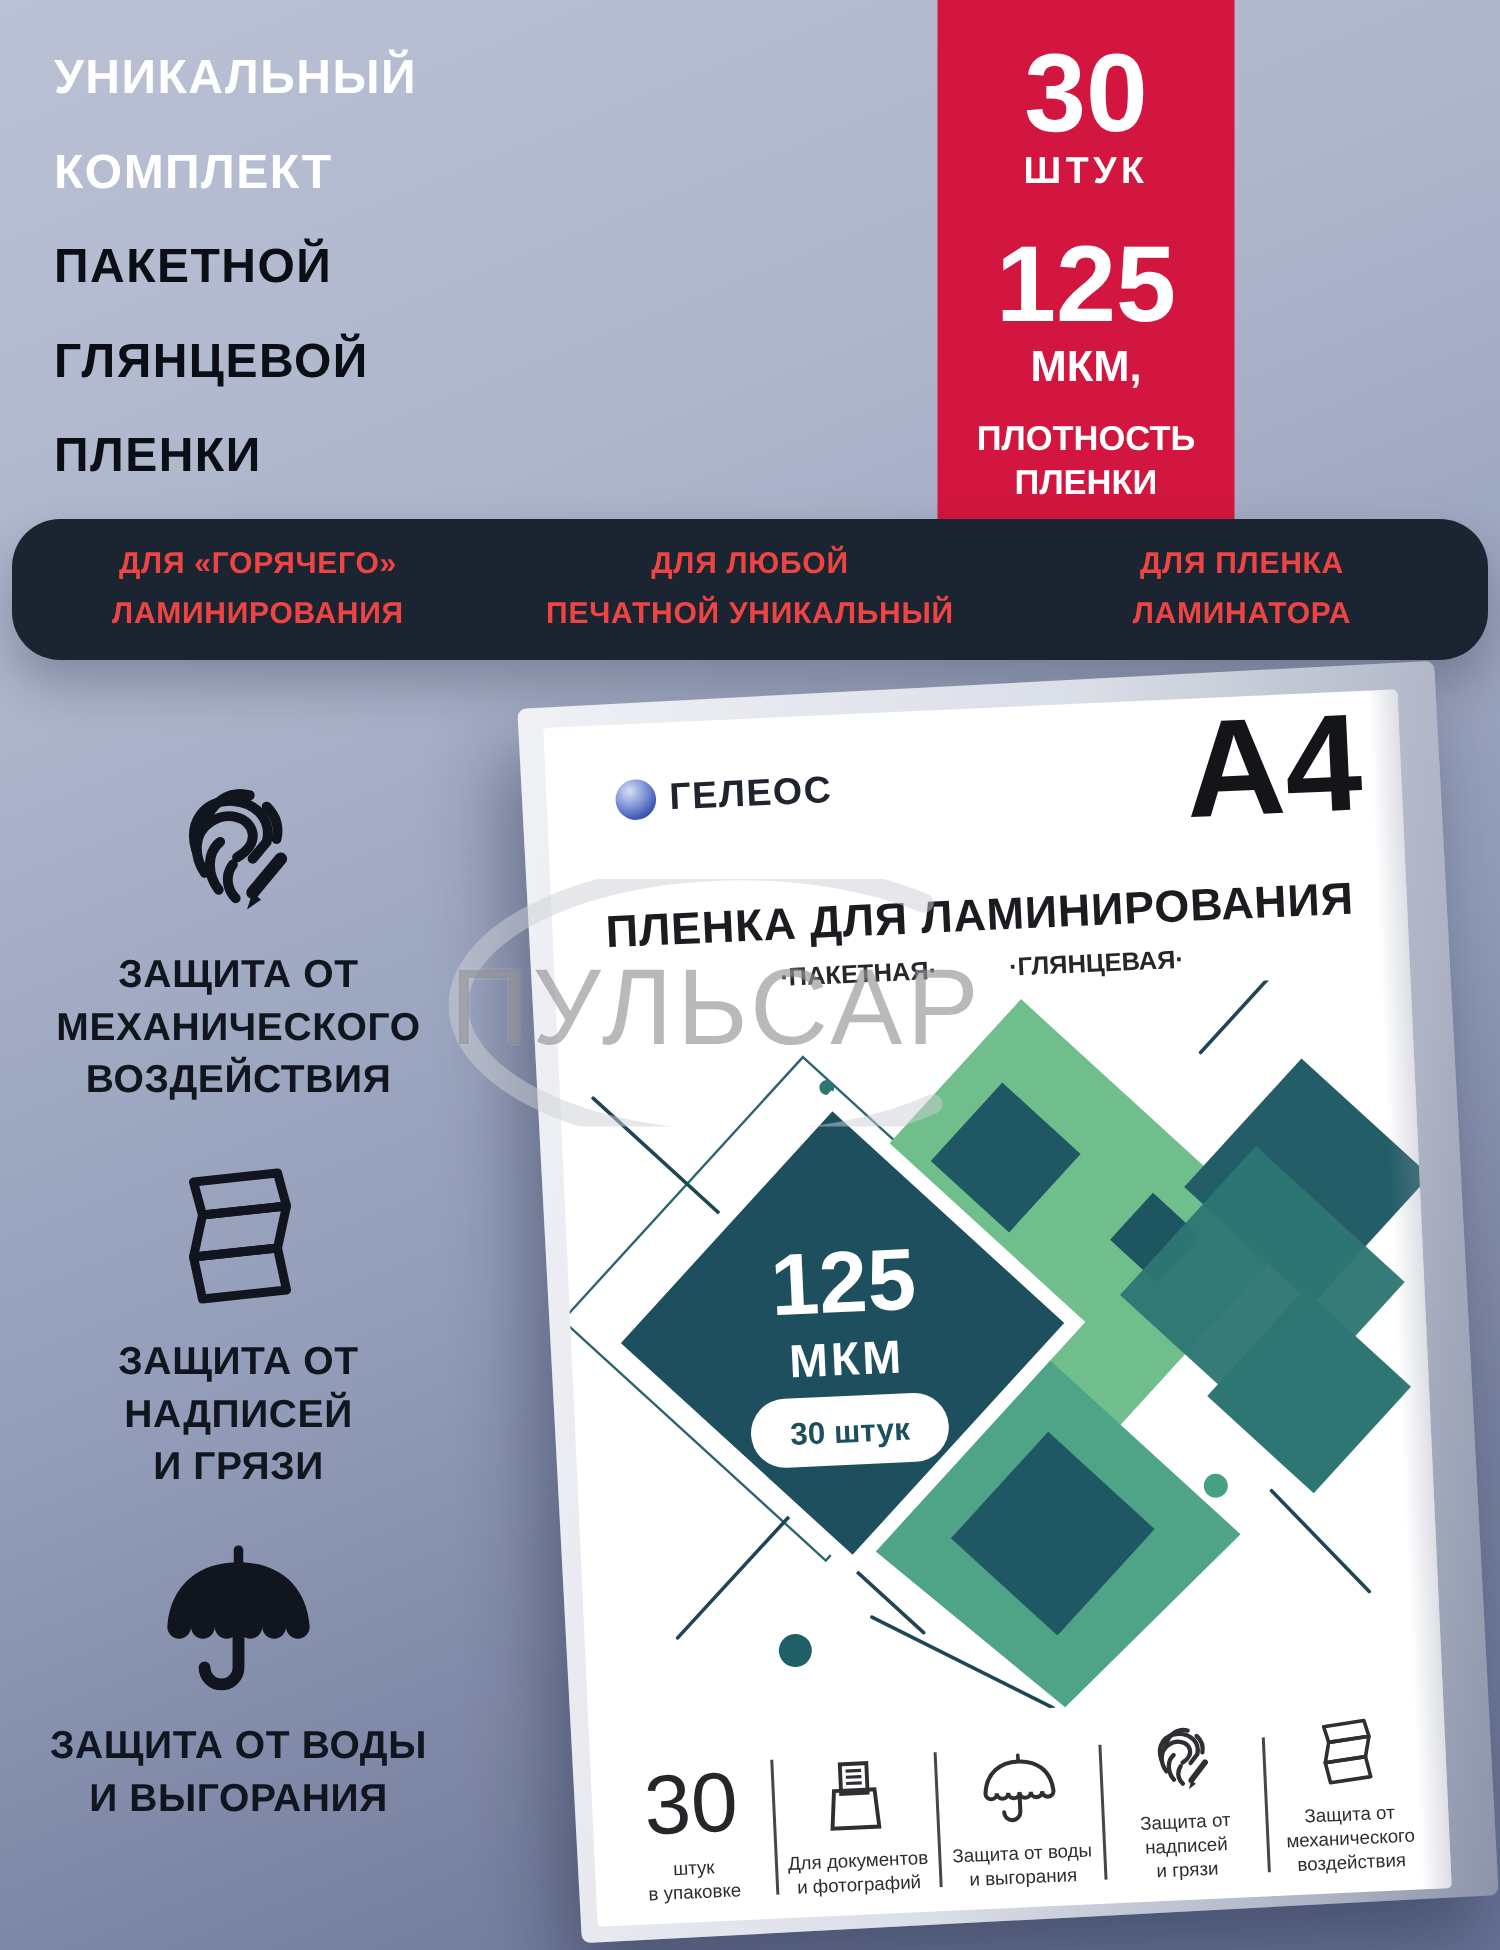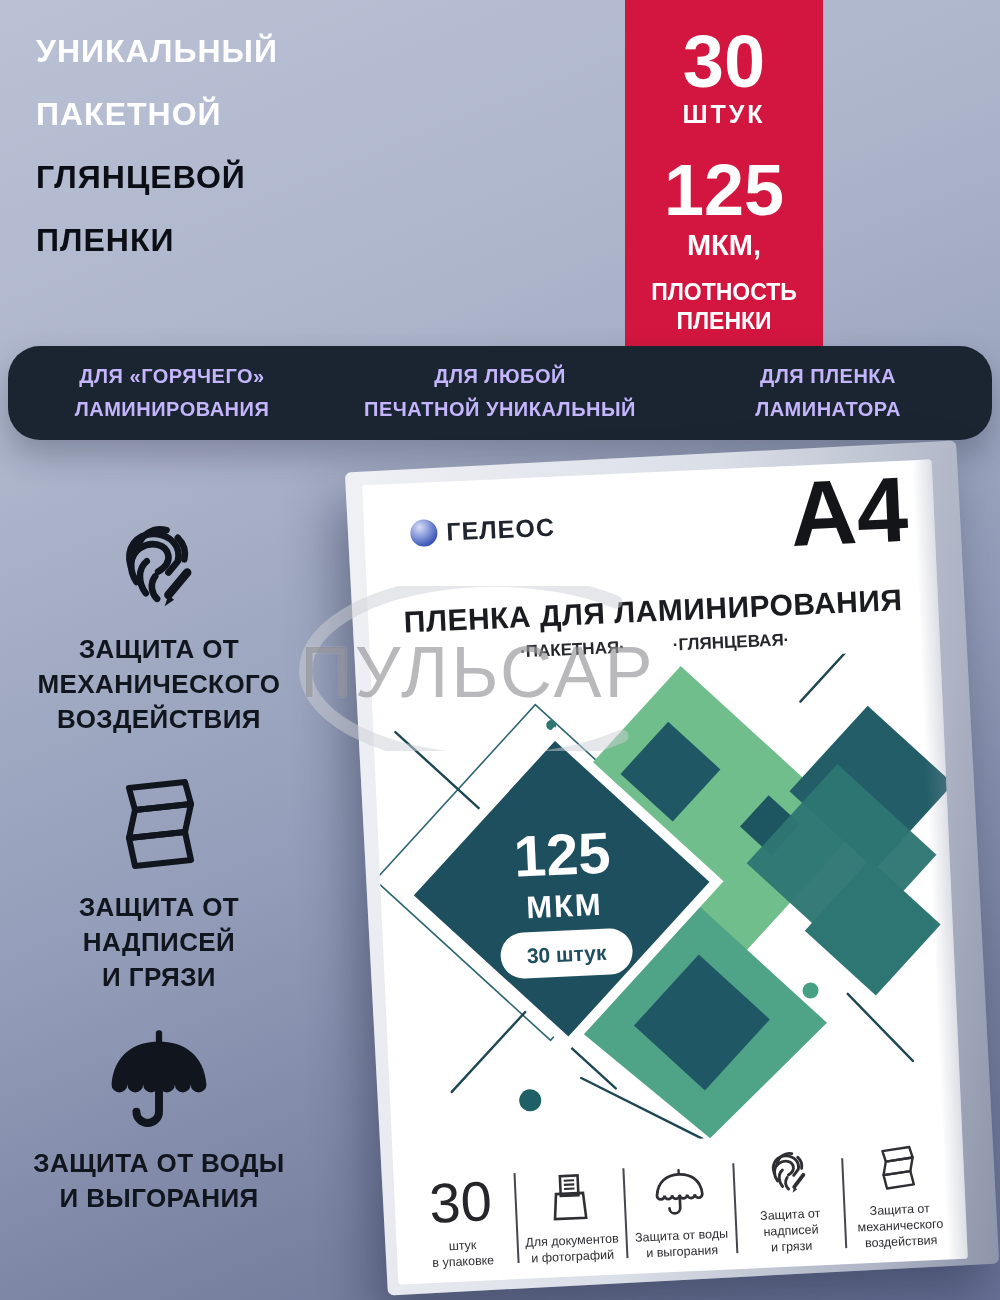--- a/index.html
+++ b/index.html
@@ -18,21 +18,21 @@
     color:#fff;text-align:center;z-index:1;}
   .badge-count{font-size:74px;font-weight:700;line-height:72px;margin-top:26px;}
   .badge-count-unit{font-size:25px;font-weight:700;letter-spacing:3px;margin-top:2px;}
   .badge-micron{font-size:72px;font-weight:700;line-height:70px;margin-top:26px;}
   .badge-micron-unit{font-size:29px;font-weight:700;margin-top:4px;}
   .badge-micron-label{font-size:23px;font-weight:700;line-height:29px;margin-top:16px;white-space:pre-line;}
   
   .usp-bar{position:absolute;left:8px;top:346px;width:984px;height:94px;background:#1b2531;
     border-radius:32px;display:flex;align-items:center;z-index:2;
     box-shadow:0 16px 32px rgba(18,24,46,.28);}
-  .usp-item{flex:1;text-align:center;color:#c4b5fd;font-size:20px;font-weight:700;
+  .usp-item{flex:1;text-align:center;color:#ef4444;font-size:20px;font-weight:700;
     line-height:33px;white-space:pre-line;letter-spacing:.5px;}
   
   .feature{position:absolute;text-align:center;color:#10151e;z-index:8;}
   .feature .ficon{display:flex;justify-content:center;}
   .feature-label{font-size:26px;font-weight:700;line-height:35px;white-space:pre-line;
     margin-top:14px;letter-spacing:.4px;}
   #feature-1{left:26px;top:512px;width:266px;}
   #feature-2{left:26px;top:776px;width:266px;}
   #feature-3{left:8px;top:1028px;width:302px;}
   
@@ -68,20 +68,21 @@
     color:rgba(116,116,120,.50);letter-spacing:3px;white-space:nowrap;
     text-shadow:0 0 2px rgba(255,255,255,.35);}
 </style>
 </head>
 <body>
 
 <div class="stage">
 
   <div class="headline">
     <div class="hl">УНИКАЛЬНЫЙ</div>
+    <div class="hl">КОМПЛЕКТ</div>
     <div class="hl">ПАКЕТНОЙ</div>
     <div class="hl">ГЛЯНЦЕВОЙ</div>
     <div class="hl">ПЛЕНКИ</div>
   </div>
 
   <div class="badge">
     <div class="badge-count">30</div>
     <div class="badge-count-unit">ШТУК</div>
     <div class="badge-micron">125</div>
     <div class="badge-micron-unit">МКМ,</div>

